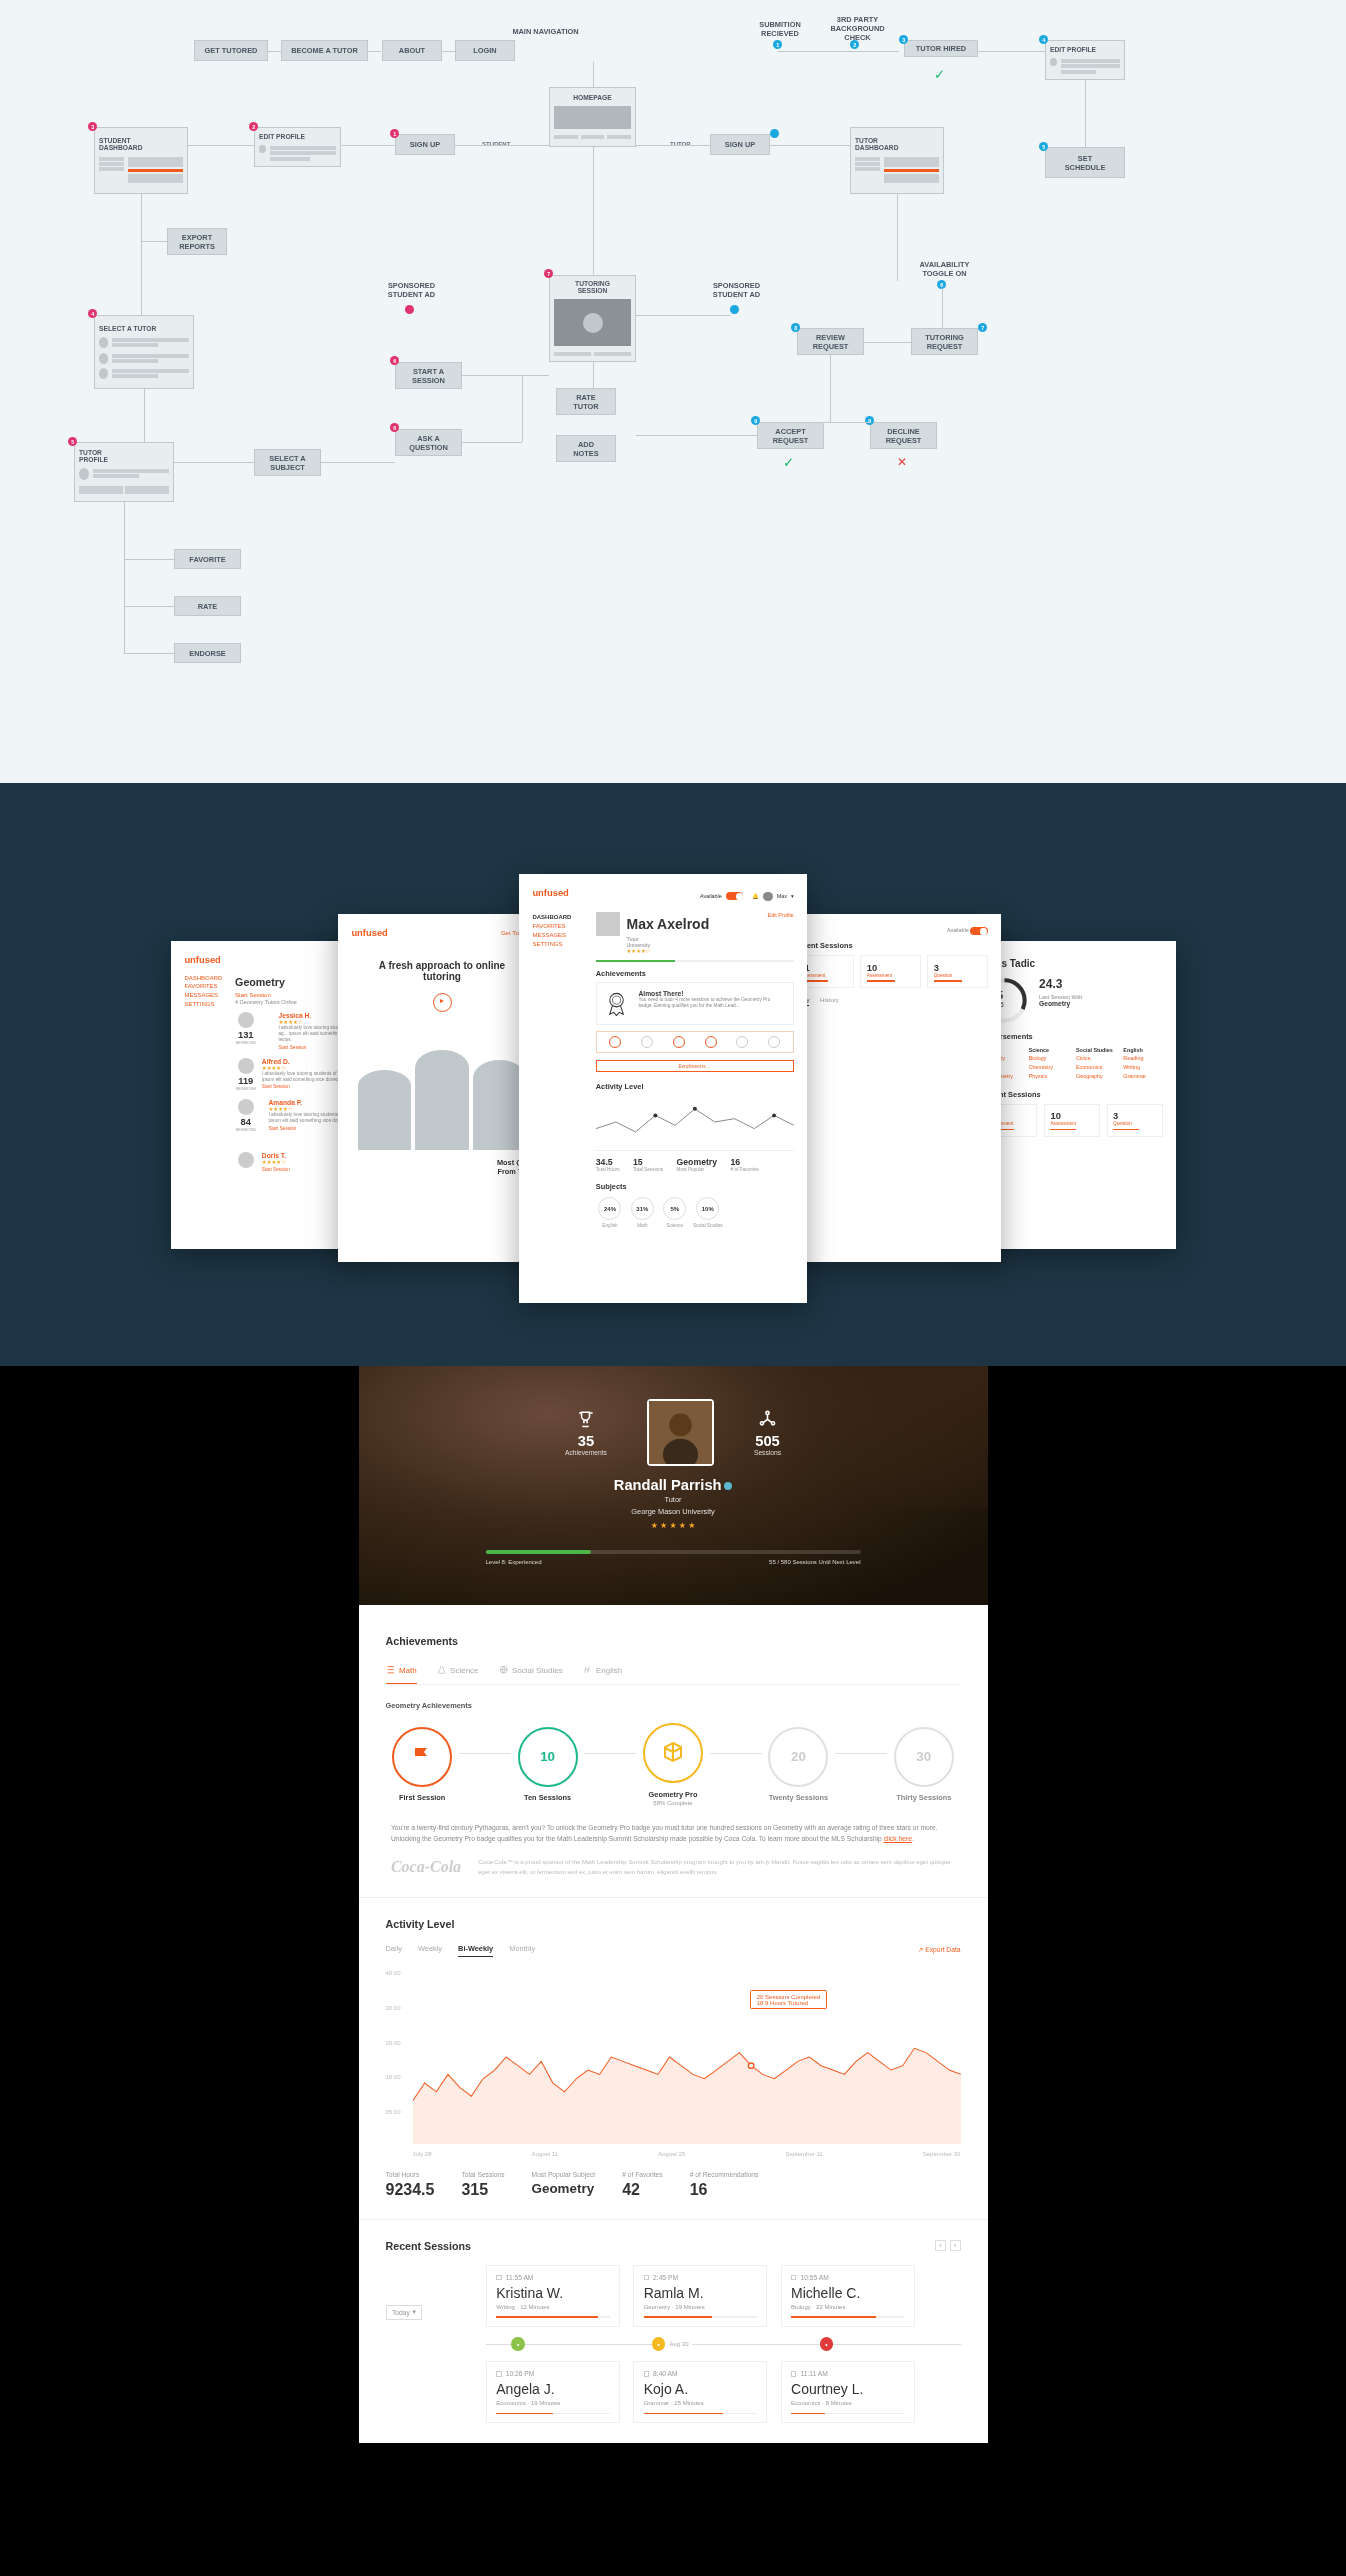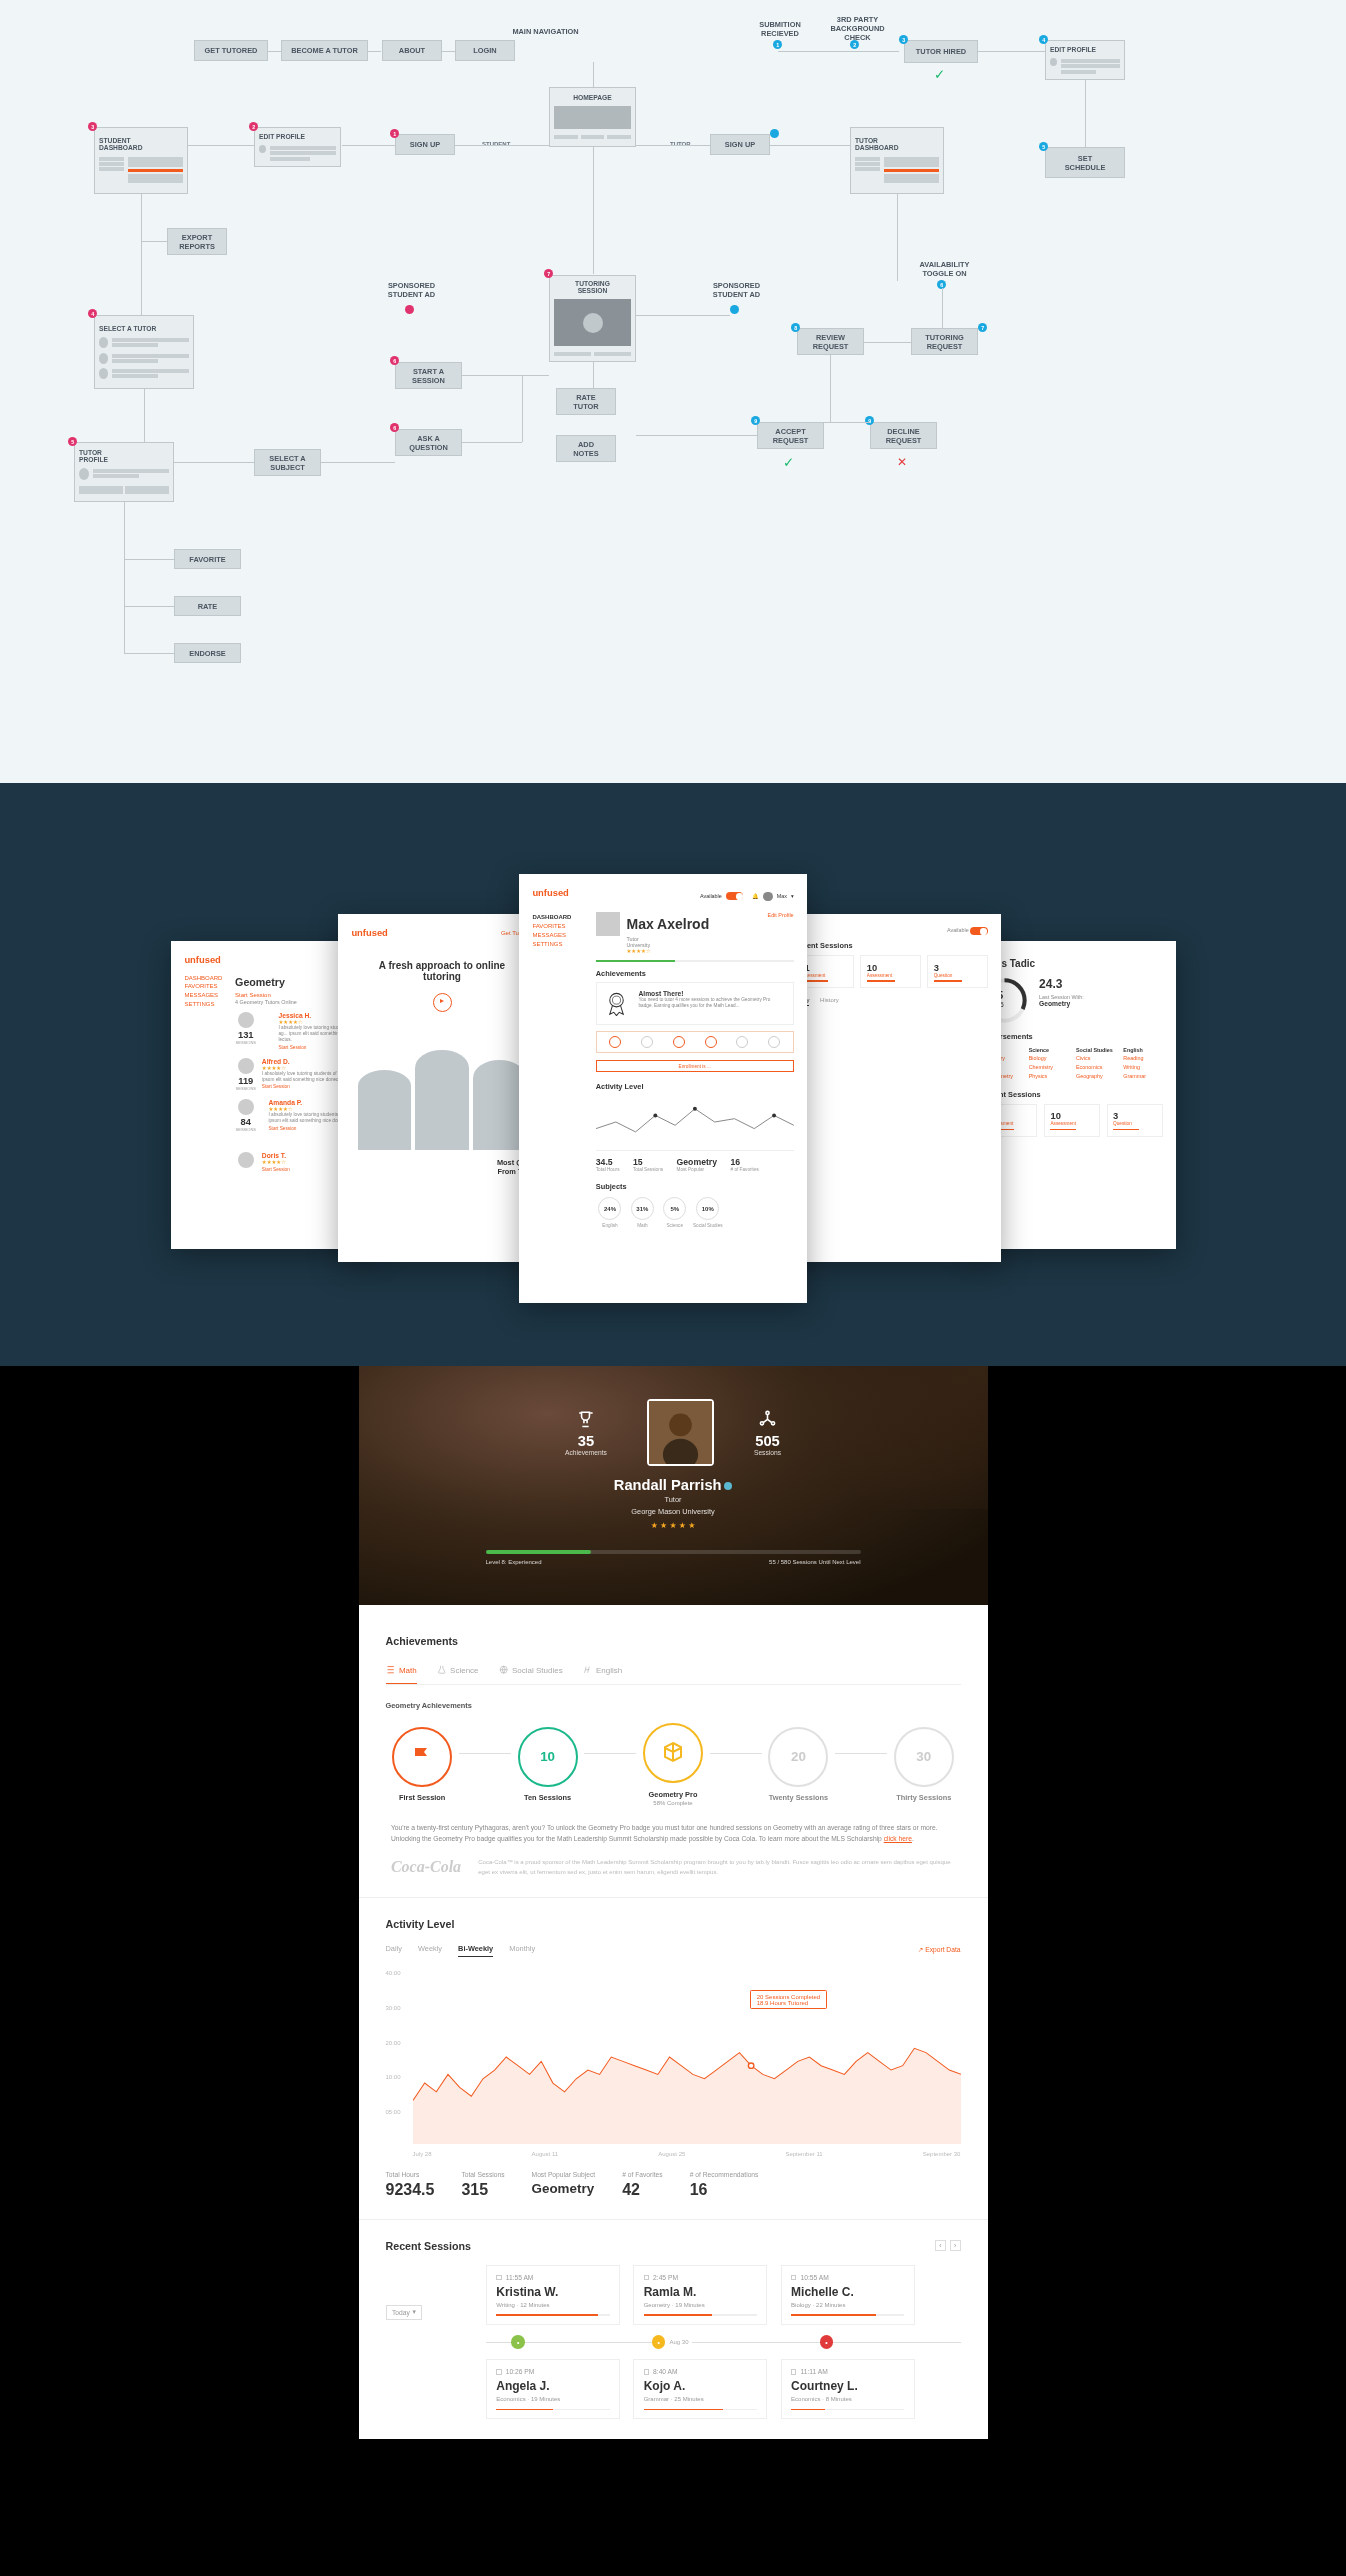--- a/index.html
+++ b/index.html
@@ -97,21 +97,21 @@
 .sessions-head{display:flex;justify-content:space-between;align-items:center;margin-bottom:13.4px}
 .pager{display:flex;gap:4px}
 .pager span{width:10.7px;height:10.7px;border:0.7px solid #ddd;display:flex;align-items:center;justify-content:center;font-size:6.7px;color:#999;cursor:pointer}
 .sess-grid{display:grid;grid-template-columns:87px 1fr;gap:13.4px;align-items:start}
 .date-col{display:flex;flex-direction:column;gap:6.7px;font-size:6.7px;color:#999}
 .date-col .today{border:0.7px solid #ddd;padding:2.7px 5.4px;display:inline-flex;align-items:center;gap:2.7px;width:fit-content}
 .sess-rows{display:flex;flex-wrap:wrap;gap:13.4px}
 .sess-card{border:0.7px solid #eee;padding:8px 9.4px;min-width:134px}
 .sess-card .time{font-size:6.7px;color:#999;display:flex;align-items:center;gap:4px;margin-bottom:4px}
 .sess-card .time .sq{width:5.4px;height:5.4px;border:0.7px solid #ccc}
-.sess-card .name{font-size:12px;font-weight:700;color:#333;margin-bottom:2.7px}
+.sess-card .name{font-size:14px;font-weight:400;color:#333;margin-bottom:2.7px}
 .sess-card .meta{font-size:6px;color:#999}
 .sess-card .bar{height:1.3px;background:#eee;margin-top:6.7px;position:relative}
 .sess-card .bar .f{position:absolute;left:0;top:0;height:100%;background:#f25a1e}
 .timeline{display:flex;align-items:center;gap:0;margin:10.7px 0}
 .timeline .seg{flex:1;height:0.7px;background:#ddd}
 .timeline .node{width:13.4px;height:13.4px;border-radius:50%;display:flex;align-items:center;justify-content:center;font-size:6.7px;color:#fff;font-weight:700}
 .timeline .lbl{font-size:6px;color:#aaa;margin:0 4px}
 </style>
 </head>
 <body>
@@ -124,21 +124,21 @@
   <div class="flow-node" style="top:40px;left:382px;width:60px;height:21.4px">ABOUT</div>
   <div class="flow-node" style="top:40px;left:455px;width:60px;height:21.4px">LOGIN</div>
 
   <div class="flow-heading" style="top:20px;left:750px;width:60px;white-space:pre-line">SUBMITION
 RECIEVED</div>
   <div class="dot blue" style="top:40px;left:773px">1</div>
   <div class="flow-heading" style="top:15.4px;left:824px;width:67px;white-space:pre-line">3RD PARTY
 BACKGROUND
 CHECK</div>
   <div class="dot blue" style="top:40px;left:850px">2</div>
-  <div class="flow-node" style="top:40px;left:904px;width:74px;height:23px">TUTOR HIRED</div>
+  <div class="flow-node" style="top:40px;left:904px;width:74px;height:17px">TUTOR HIRED</div>
   <div class="check" style="top:67px;left:934px">✓</div>
   <div class="dot blue" style="top:35px;left:899px">3</div>
 
   <div class="flow-node wire" style="top:40px;left:1045px;width:80px;height:40px;flex-direction:column">
     <div style="font-size:6.7px;align-self:flex-start;margin-bottom:2.7px">EDIT PROFILE</div>
     <div style="display:flex;gap:4px;width:100%">
         <span class="wf-circle"></span>
         <div class="wf-box">
           <div class="wf"></div>
           <div class="wf"></div>

